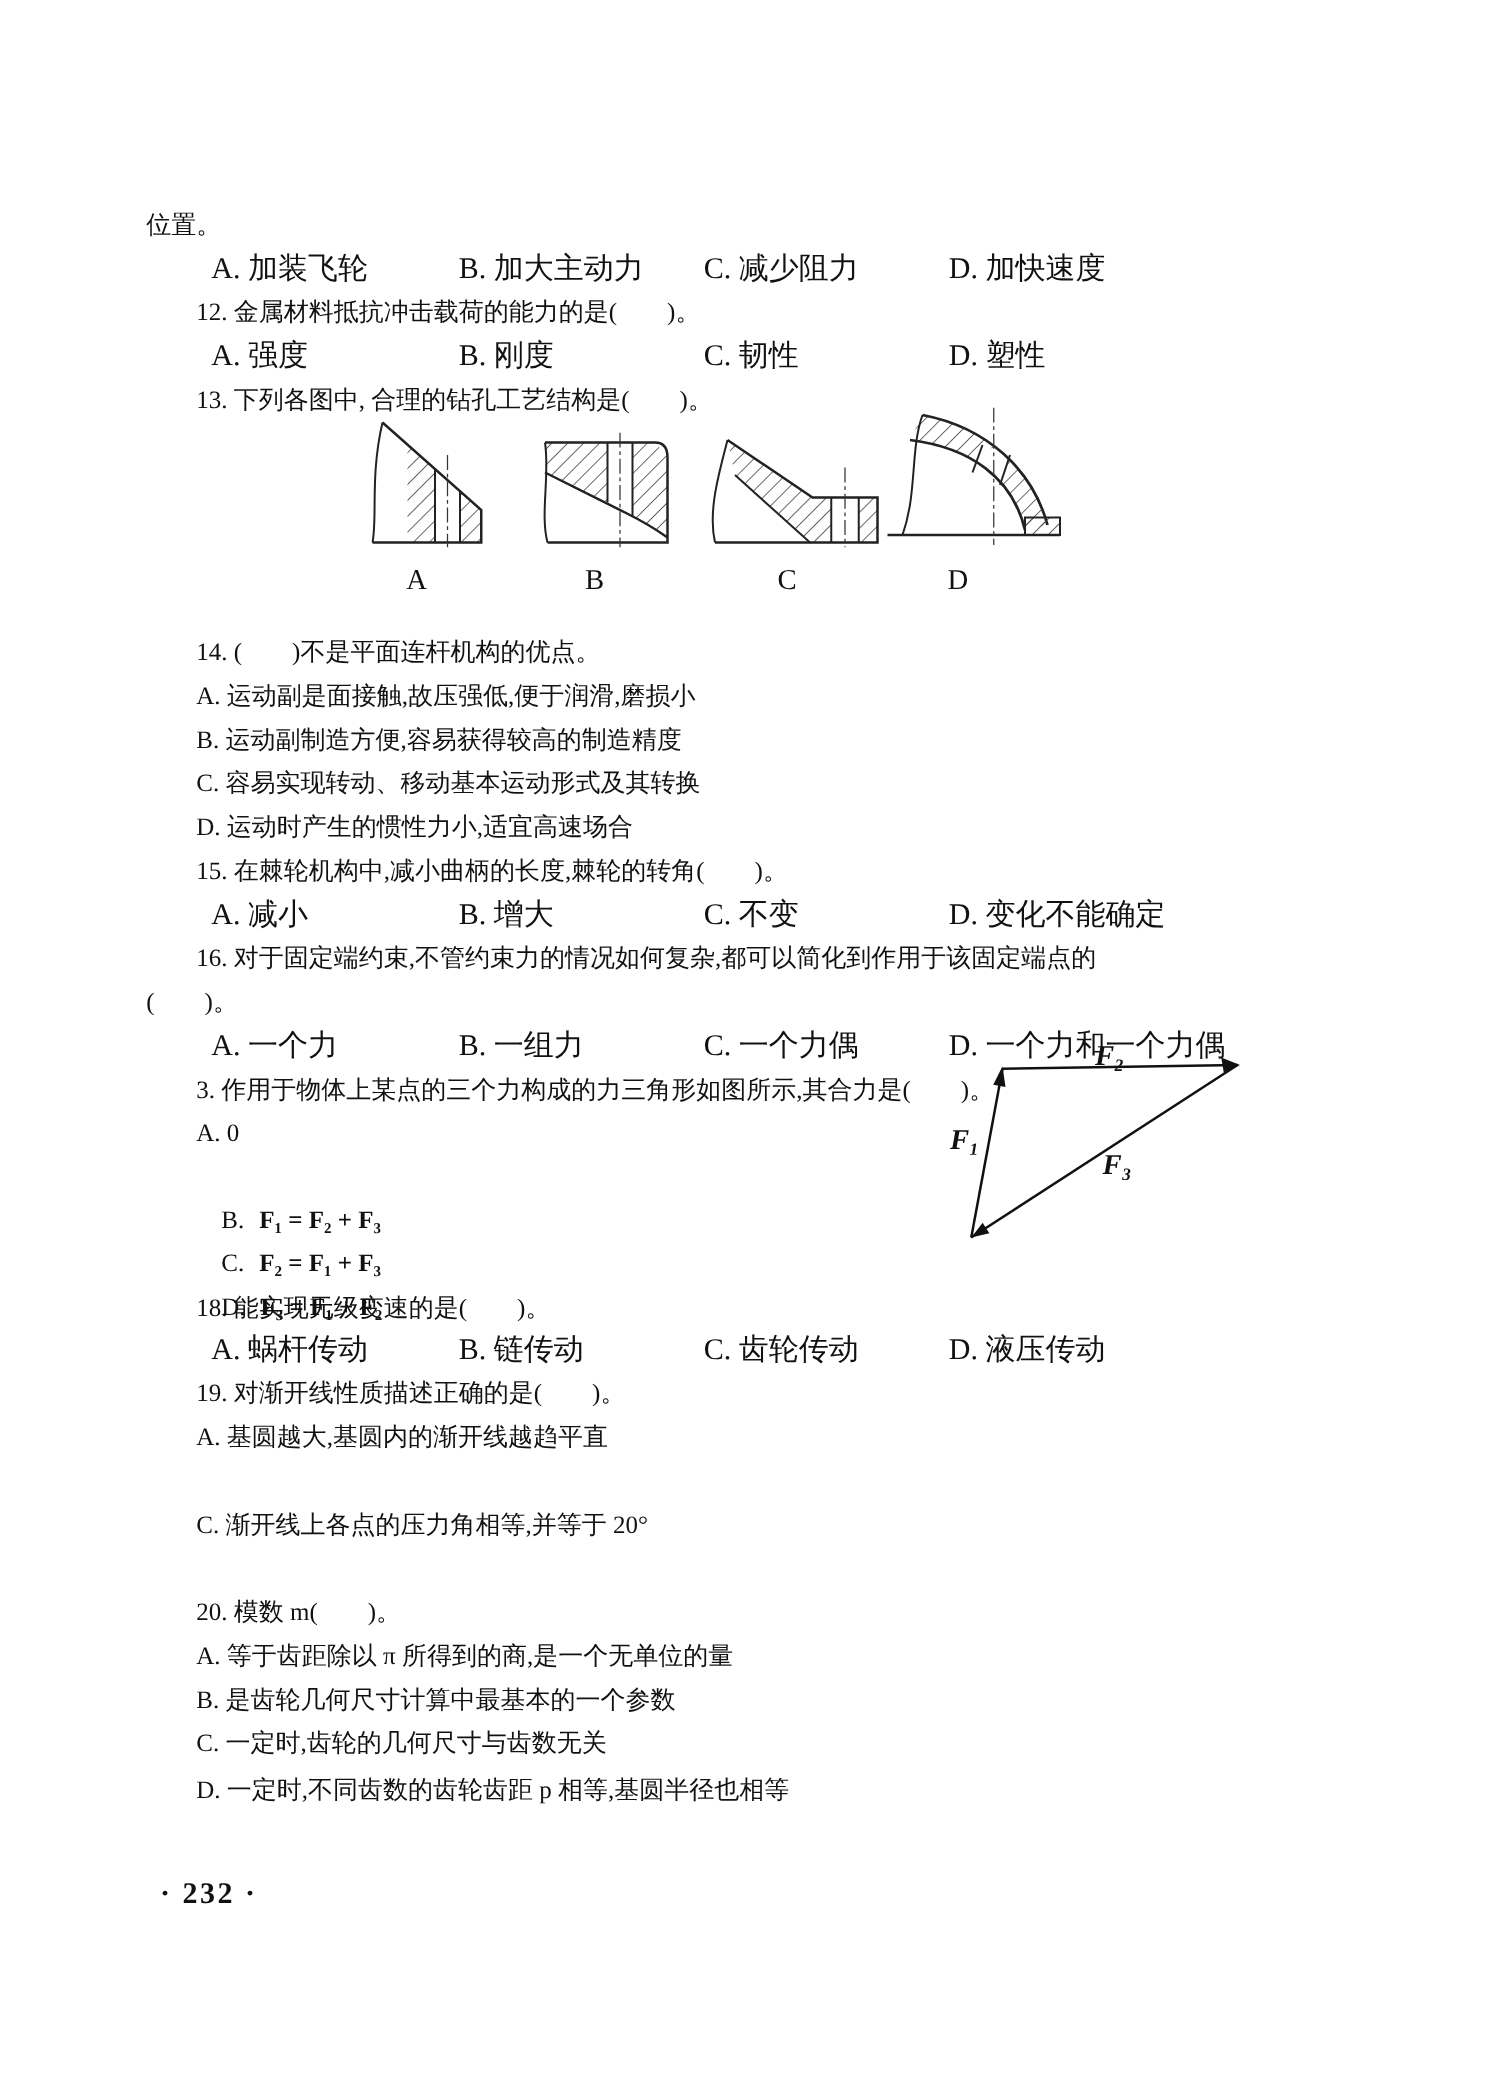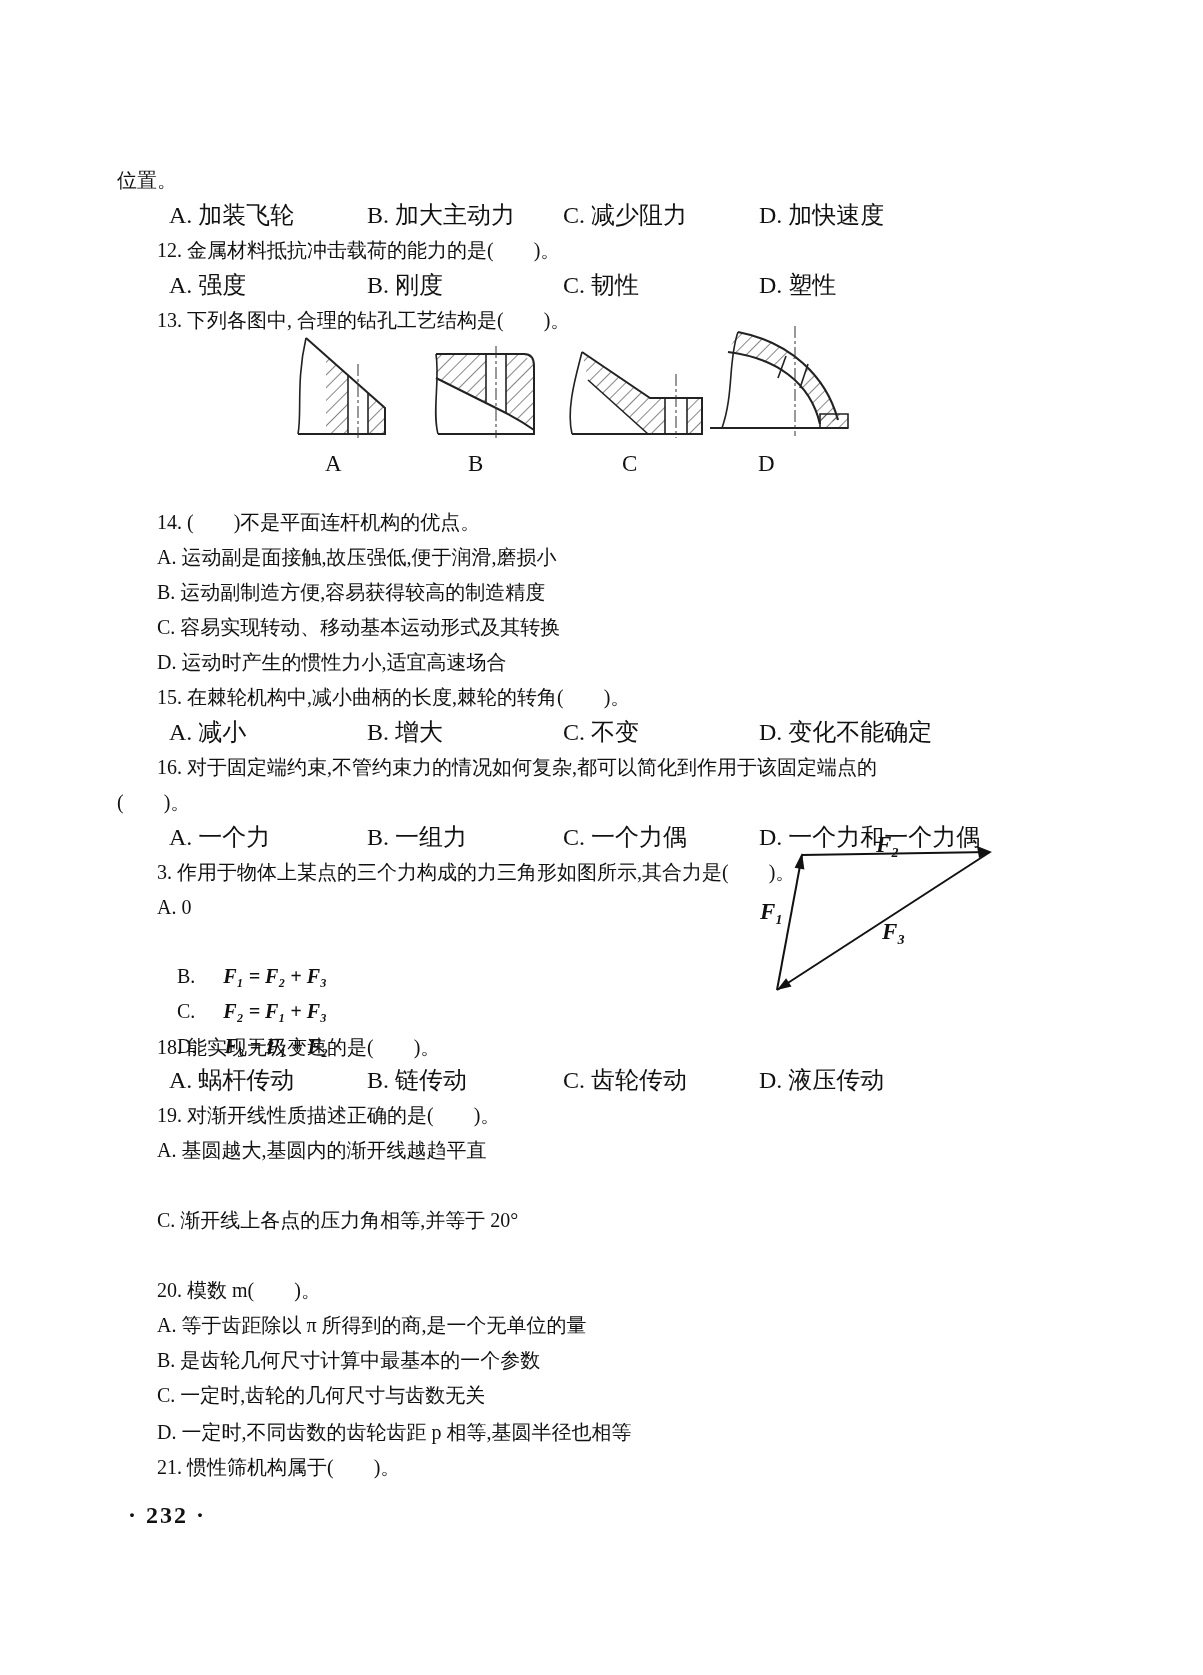--- a/index.html
+++ b/index.html
@@ -19,21 +19,21 @@
     height:34px;
     white-space:pre;
   }
   .optrow{position:absolute;left:12px;width:100%;height:34px;}
   .optrow .opt{
     position:absolute;
     font-size:24px;
     line-height:34px;
     white-space:pre;
   }
-  .formula{font-style:italic;font-weight:bold;margin-left:28px;}
+  .formula{font-weight:bold;margin-left:12px;}
   .figlabel{
     position:absolute;
     font-size:23px;
     line-height:28px;
     font-family:"Liberation Serif","DejaVu Serif",serif;
   }
   .fig{position:absolute;}
   .flabel{
     position:absolute;
     font-size:23px;
@@ -200,17 +200,16 @@
   <div class="line" style="left:157px;top:1098px">19. 对渐开线性质描述正确的是(        )。</div>
   <div class="line" style="left:157px;top:1133px">A. 基圆越大,基圆内的渐开线越趋平直</div>
   <div class="line" style="left:157px;top:1203px">C. 渐开线上各点的压力角相等,并等于 20°</div>
 
   <div class="line" style="left:157px;top:1273px">20. 模数 m(        )。</div>
   <div class="line" style="left:157px;top:1308px">A. 等于齿距除以 π 所得到的商,是一个无单位的量</div>
   <div class="line" style="left:157px;top:1343px">B. 是齿轮几何尺寸计算中最基本的一个参数</div>
   <div class="line" style="left:157px;top:1378px">C. 一定时,齿轮的几何尺寸与齿数无关</div>
   <div class="line" style="left:157px;top:1415px">D. 一定时,不同齿数的齿轮齿距 p 相等,基圆半径也相等</div>
 
-  <div class="line" style="left:157px;top:1450px">21. 惯性筛机构属于(        )。</div>
 
   <div class="pagenum" style="left:128px;top:1502px">· 232 ·</div>
 
 </div>
 
 </body></html>

